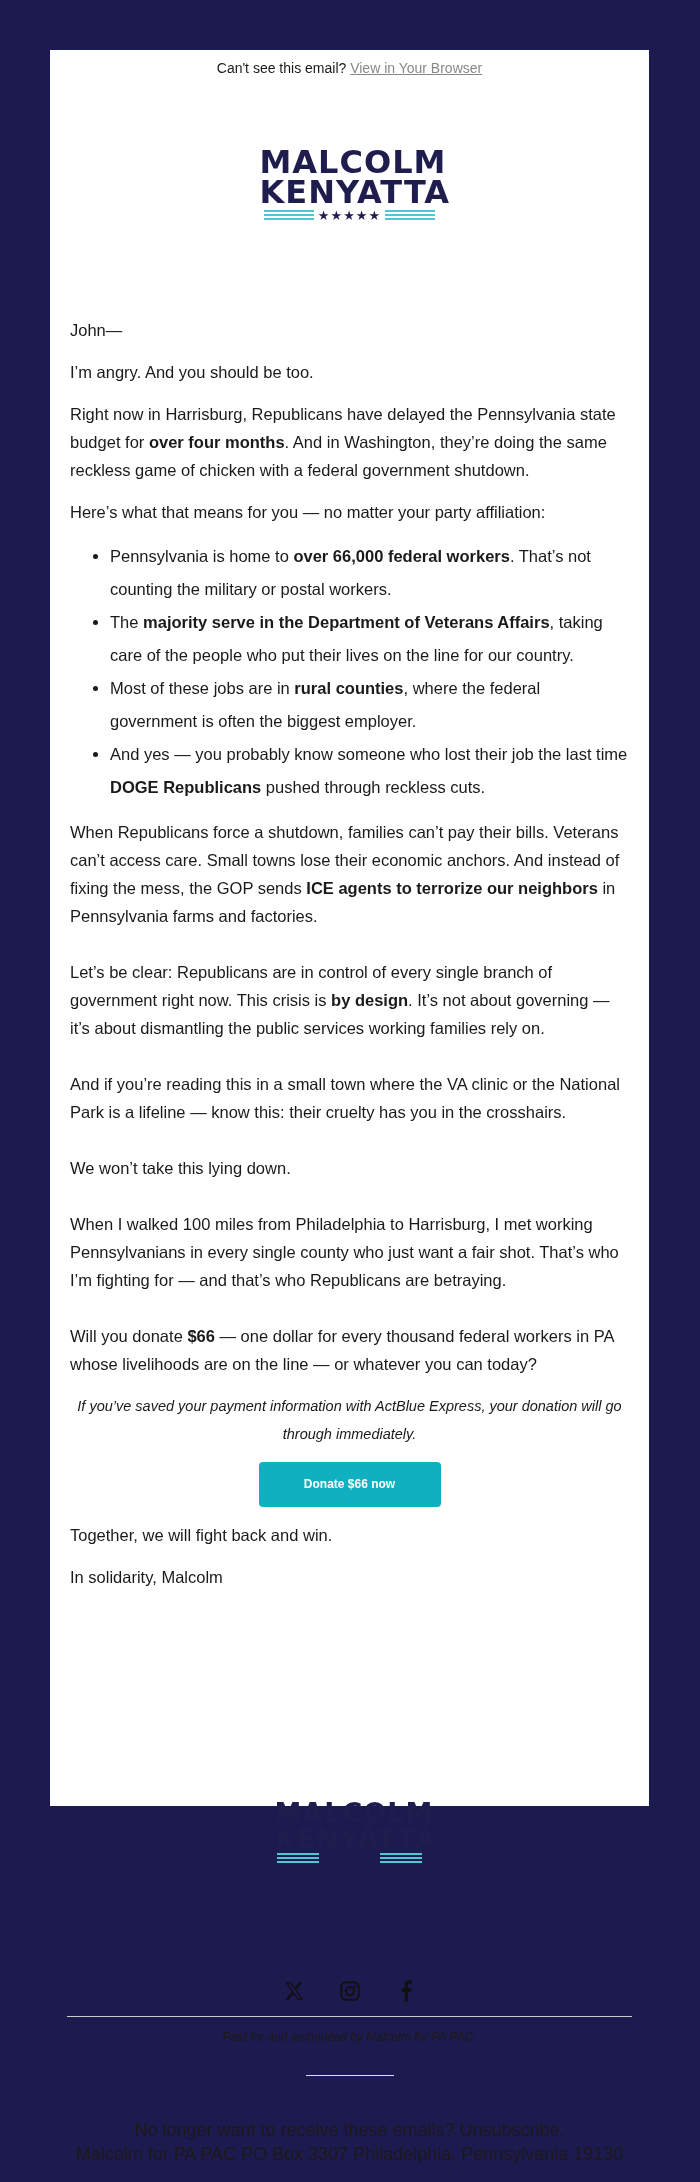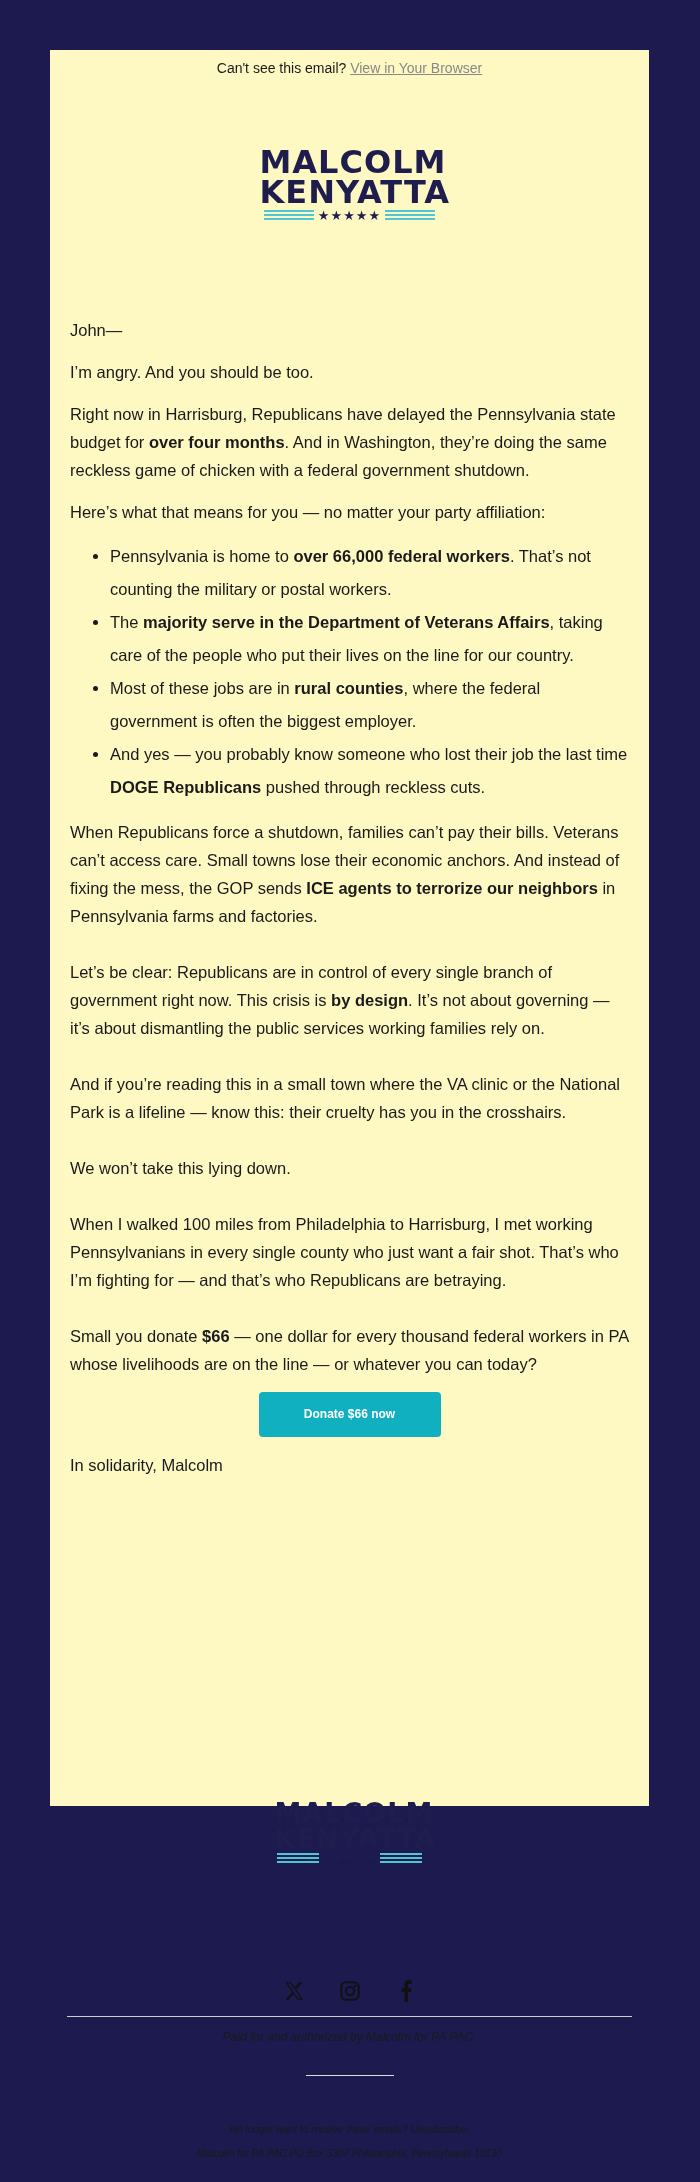--- a/index.html
+++ b/index.html
@@ -7,21 +7,21 @@
   body {
     background: #1c1a4f;
     font-family: "Liberation Sans", sans-serif;
     color: #1a1a1a;
     position: relative;
   }
   .card {
     position: absolute;
     left: 50px; top: 50px;
     width: 599px; height: 1756px;
-    background: #fef9c3;
+    background: #ffffff;
   }
   .preheader {
     position: absolute; top: 8px; left: 0; right: 0;
     text-align: center;
     font-size: 14px; line-height: 20px;
     color: #1a1a1a;
   }
   .preheader a { color: #888; text-decoration: underline; }
 
   .logo {
@@ -99,21 +99,21 @@
   .paid {
     position: absolute; top: 1976px; left: 0; right: 0;
     text-align: center; font-style: italic; font-size: 12px; line-height: 22px;
   }
   .short-rule {
     position: absolute; top: 2025px; left: 50%; transform: translateX(-50%);
     width: 88px; border-top: 1px solid #dddddd;
   }
   .footer {
     position: absolute; top: 2068px; left: 0; right: 0;
-    text-align: center; font-size: 10px; line-height: 24px; font-style: italic;
+    text-align: center; font-size: 18px; line-height: 24px;
   }
   .footer a { color: #1a1a1a; text-decoration: none; }
 </style>
 </head>
 <body>
 
 <div class="card">
 
   <div class="preheader">
     <span>Can't see this email?</span>
@@ -147,24 +147,26 @@
       <li><span>Pennsylvania is home to </span><b>over 66,000 federal workers</b><span>. That’s not counting the military or postal workers.</span></li>
       <li><span>The </span><b>majority serve in the Department of Veterans Affairs</b><span>, taking care of the people who put their lives on the line for our country.</span></li>
       <li><span>Most of these jobs are in </span><b>rural counties</b><span>, where the federal government is often the biggest employer.</span></li>
       <li><span>And yes — you probably know someone who lost their job the last time </span><b>DOGE Republicans</b><span> pushed through reckless cuts.</span></li>
     </ul>
     <p class="gap"><span>When Republicans force a shutdown, families can’t pay their bills. Veterans can’t access care. Small towns lose their economic anchors. And instead of fixing the mess, the GOP sends </span><b>ICE agents to terrorize our neighbors</b><span> in Pennsylvania farms and factories.</span></p>
     <p class="gap"><span>Let’s be clear: Republicans are in control of every single branch of government right now. This crisis is </span><b>by design</b><span>. It’s not about governing — it’s about dismantling the public services working families rely on.</span></p>
     <p class="gap">And if you’re reading this in a small town where the VA clinic or the National Park is a lifeline — know this: their cruelty has you in the crosshairs.</p>
     <p class="gap">We won’t take this lying down.</p>
     <p class="gap">When I walked 100 miles from Philadelphia to Harrisburg, I met working Pennsylvanians in every single county who just want a fair shot. That’s who I’m fighting for — and that’s who Republicans are betraying.</p>
-    <p><span>Small you donate </span><b>$66</b><span> — one dollar for every thousand federal workers in PA whose livelihoods are on the line — or whatever you can today?</span></p>
+    <p><span>Will you donate </span><b>$66</b><span> — one dollar for every thousand federal workers in PA whose livelihoods are on the line — or whatever you can today?</span></p>
+    <p class="actblue-note">If you’ve saved your payment information with ActBlue Express, your donation will go through immediately.</p>
     <div class="donate-wrap">
       <a href="#" class="donate-btn">Donate $66 now</a>
     </div>
+    <p>Together, we will fight back and win.</p>
     <p>In solidarity, Malcolm</p>
   </div>
 
   <div class="logo logo-bottom">
     <span class="word">MALCOLM</span>
     <span class="word">KENYATTA</span>
     <div class="stripes-row">
       <div class="stripes">
           <span></span>
           <span></span>

